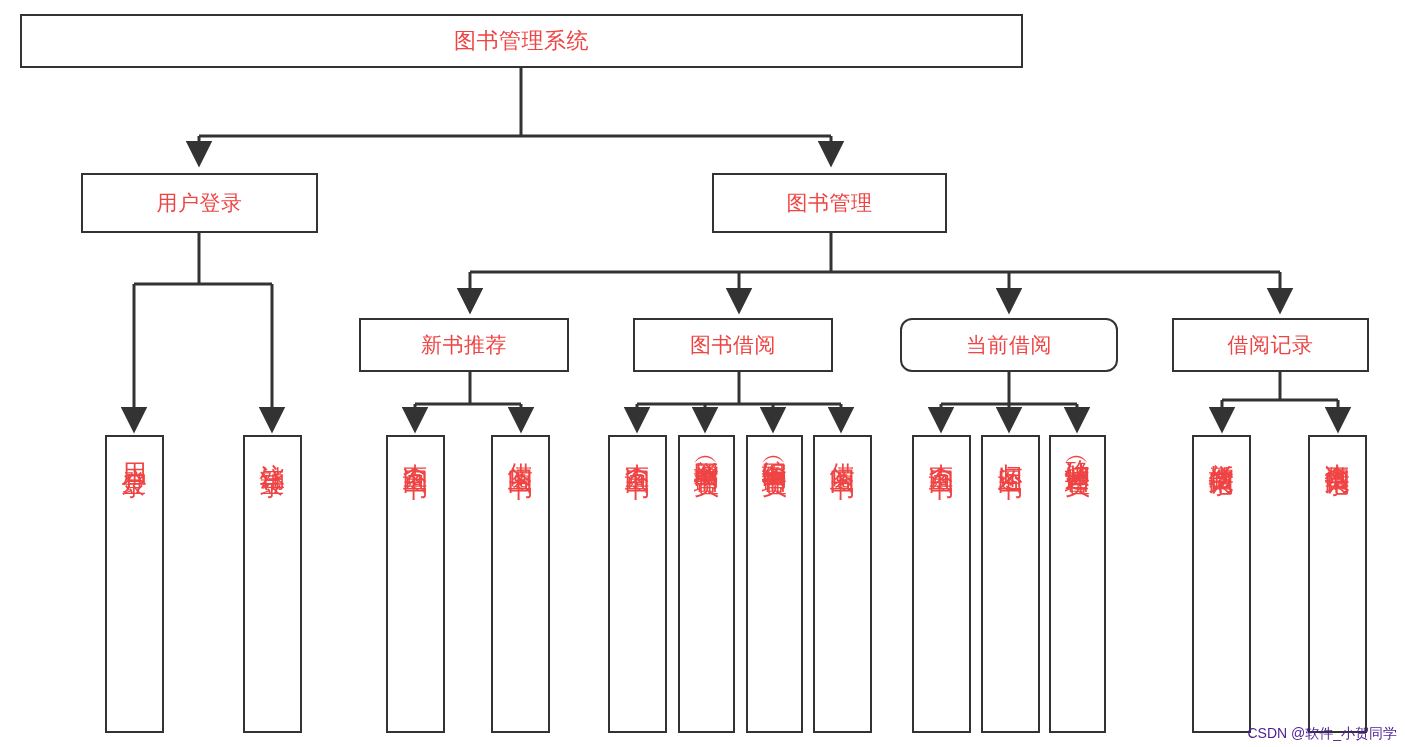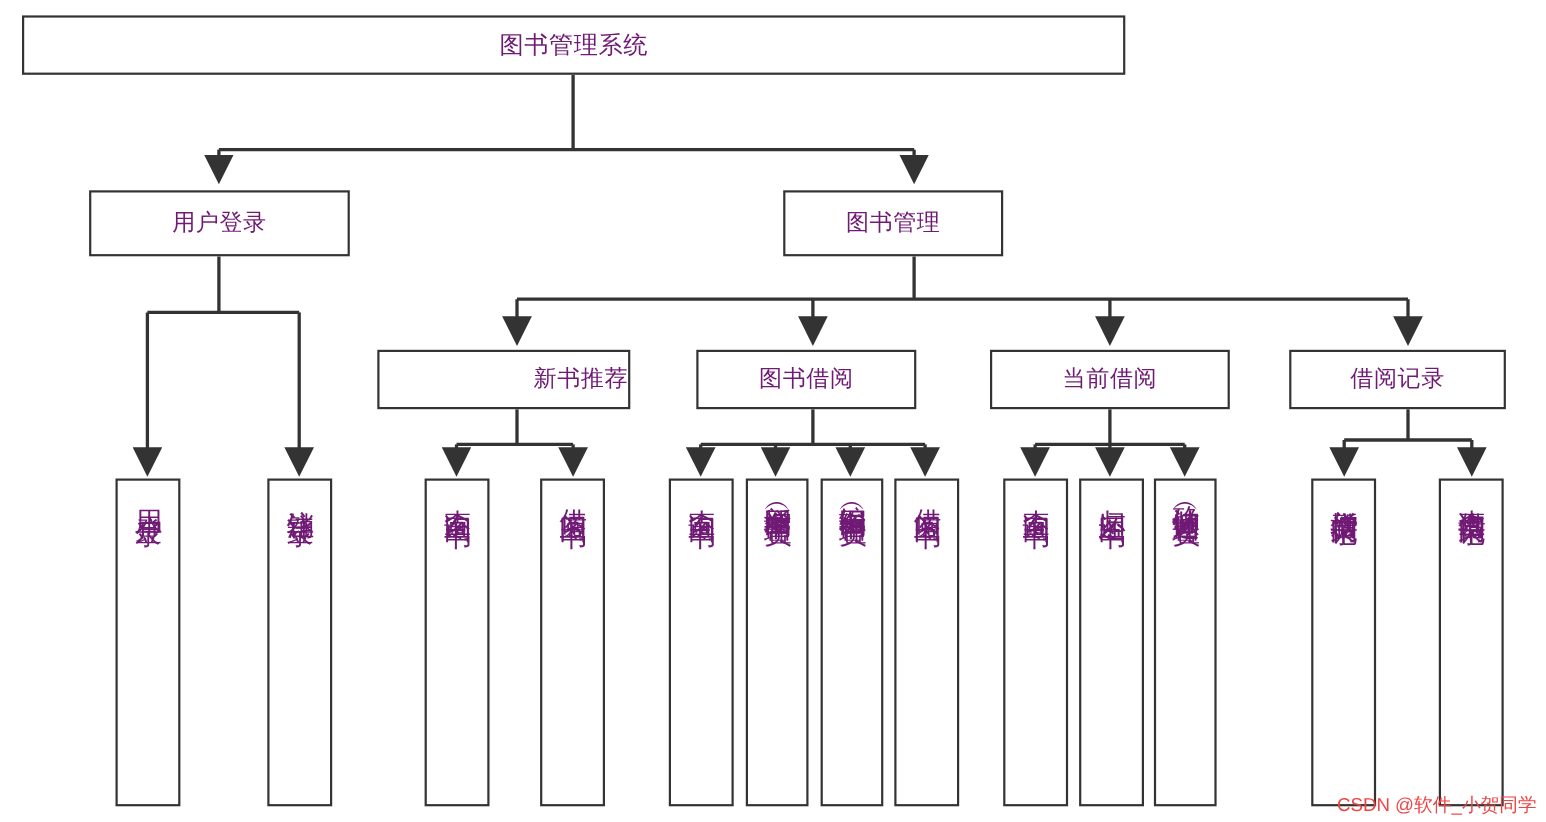--- a/index.html
+++ b/index.html
@@ -27,21 +27,21 @@
     pointer-events: none;
   }
   .node {
     position: absolute;
     box-sizing: border-box;
     border: 2px solid #333333;
     background: #ffffff;
     display: flex;
     align-items: center;
     justify-content: center;
-    color: #701a75;
+    color: #ef4444;
     z-index: 2;
   }
   .node .label {
     display: block;
     text-align: center;
     line-height: 1.18;
     letter-spacing: 0.5px;
   }
   
   .node.h .label {
@@ -66,22 +66,22 @@
     white-space: nowrap;
   }
   .node.v.tall .label {
     font-size: 25px;
     letter-spacing: 2px;
   }
   #watermark {
     position: absolute;
     right: 8px;
     bottom: 4px;
-    font-size: 17px;
-    color: #ef4444;
+    font-size: 14px;
+    color: #4c1d95;
     z-index: 5;
     white-space: nowrap;
     font-family: "Liberation Sans", "DejaVu Sans", sans-serif;
   }
 </style>
 </head>
 <body>
 
 <div id="canvas">
 
@@ -136,33 +136,33 @@
   </svg>
 
   <div class="node h root" style="left:20px; top:14px; width:1003px; height:54px;">
     <span class="label">图书管理系统</span>
   </div>
 
   <div class="node h" style="left:81px; top:173px; width:237px; height:60px;">
     <span class="label">用户登录</span>
   </div>
 
-  <div class="node h" style="left:712px; top:173px; width:200px; height:60px;">
+  <div class="node h" style="left:712px; top:173px; width:235px; height:60px;">
     <span class="label">图书管理</span>
   </div>
 
-  <div class="node h" style="left:343px; top:318px; width:230px; height:54px;justify-content:flex-end;">
+  <div class="node h" style="left:359px; top:318px; width:210px; height:54px;">
     <span class="label">新书推荐</span>
   </div>
 
   <div class="node h" style="left:633px; top:318px; width:200px; height:54px;">
     <span class="label">图书借阅</span>
   </div>
 
-  <div class="node h" style="left:900px; top:318px; width:218px; height:54px;">
+  <div class="node h" style="left:900px; top:318px; width:218px; height:54px;border-radius:12px;">
     <span class="label">当前借阅</span>
   </div>
 
   <div class="node h" style="left:1172px; top:318px; width:197px; height:54px;">
     <span class="label">借阅记录</span>
   </div>
 
   <div class="node v" style="left:105px; top:435px; width:59px; height:298px;">
     <span class="label">用户登录</span>
   </div>

